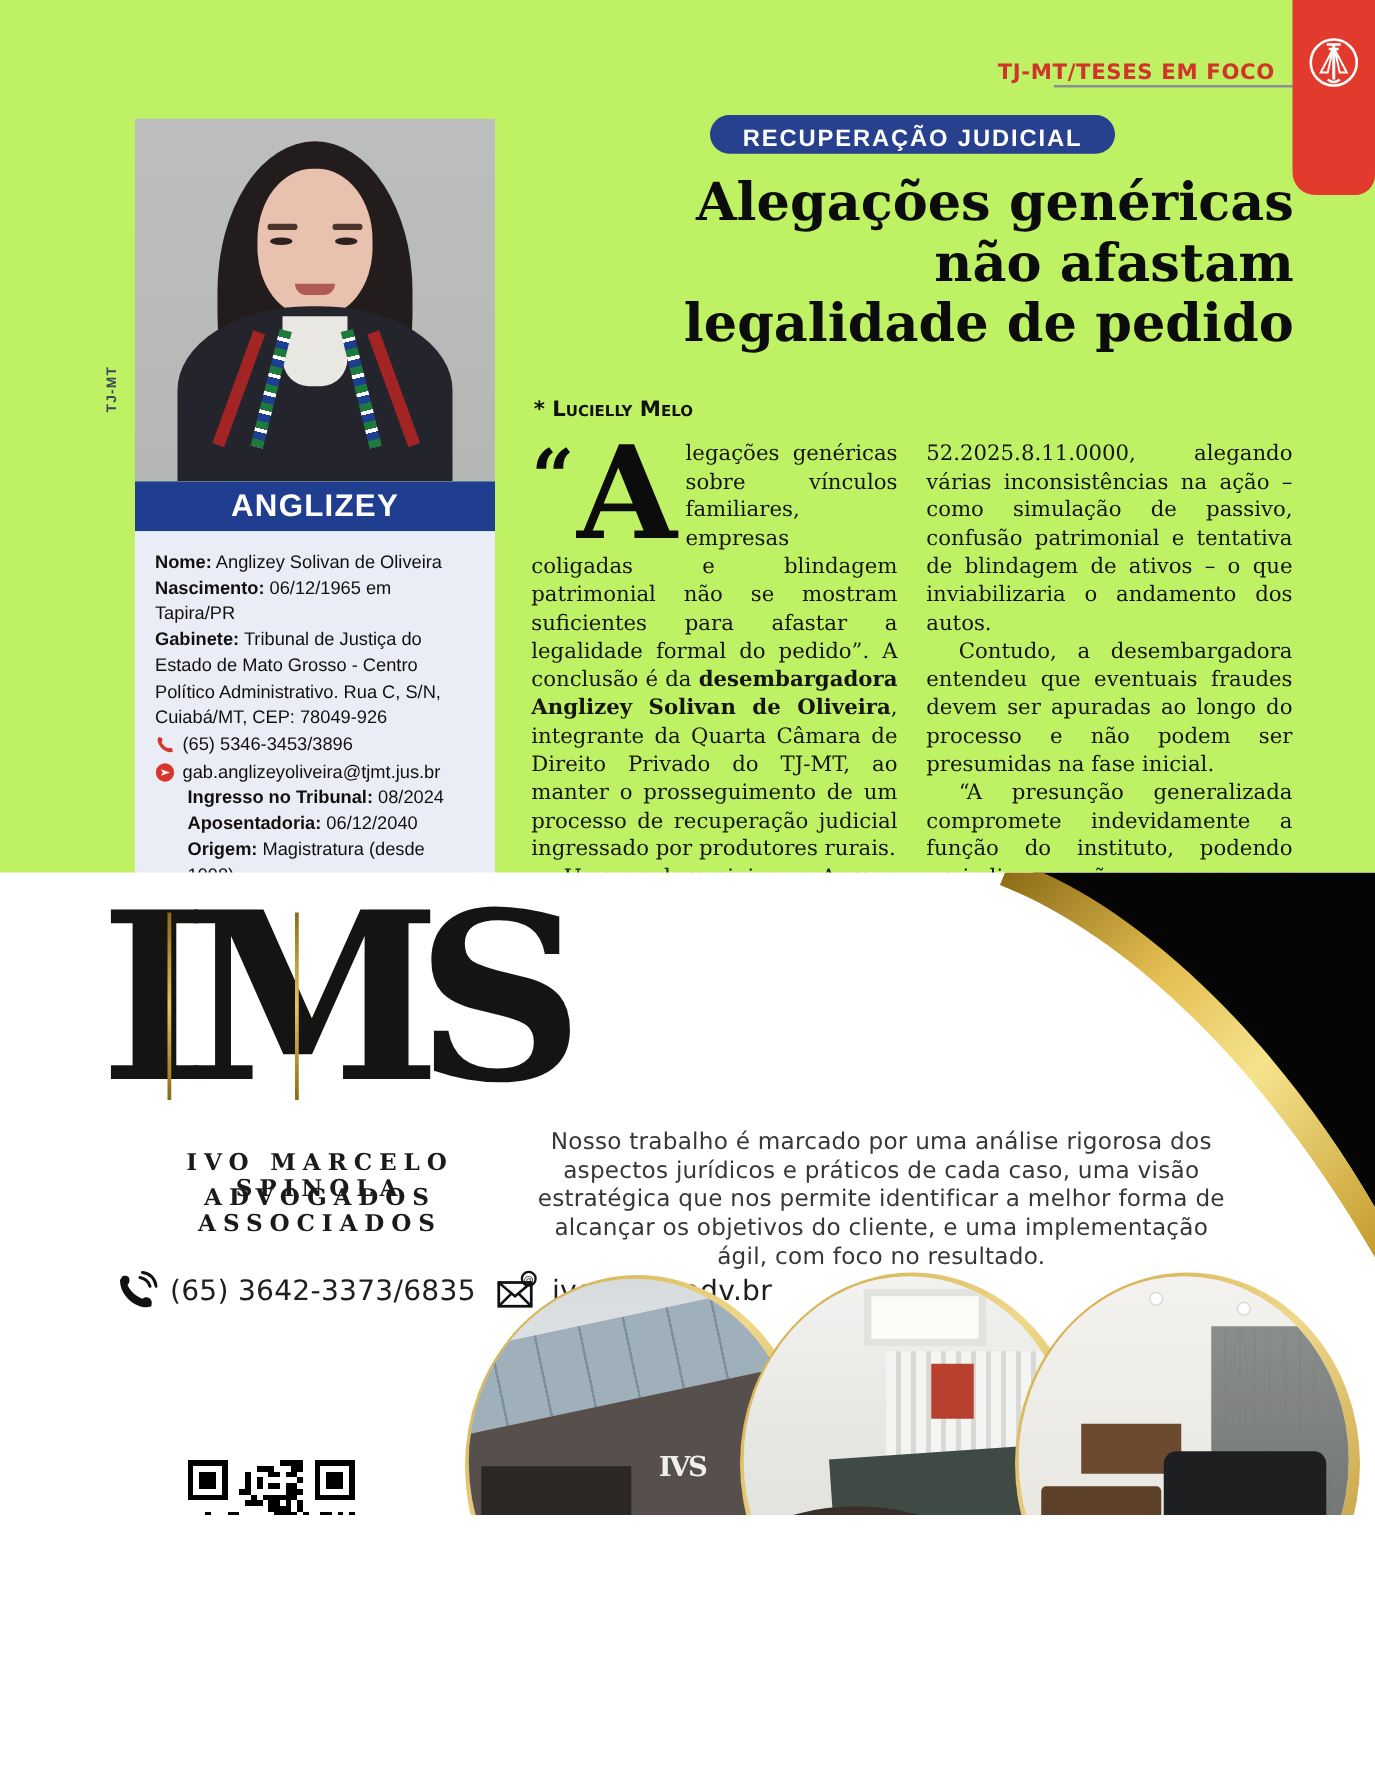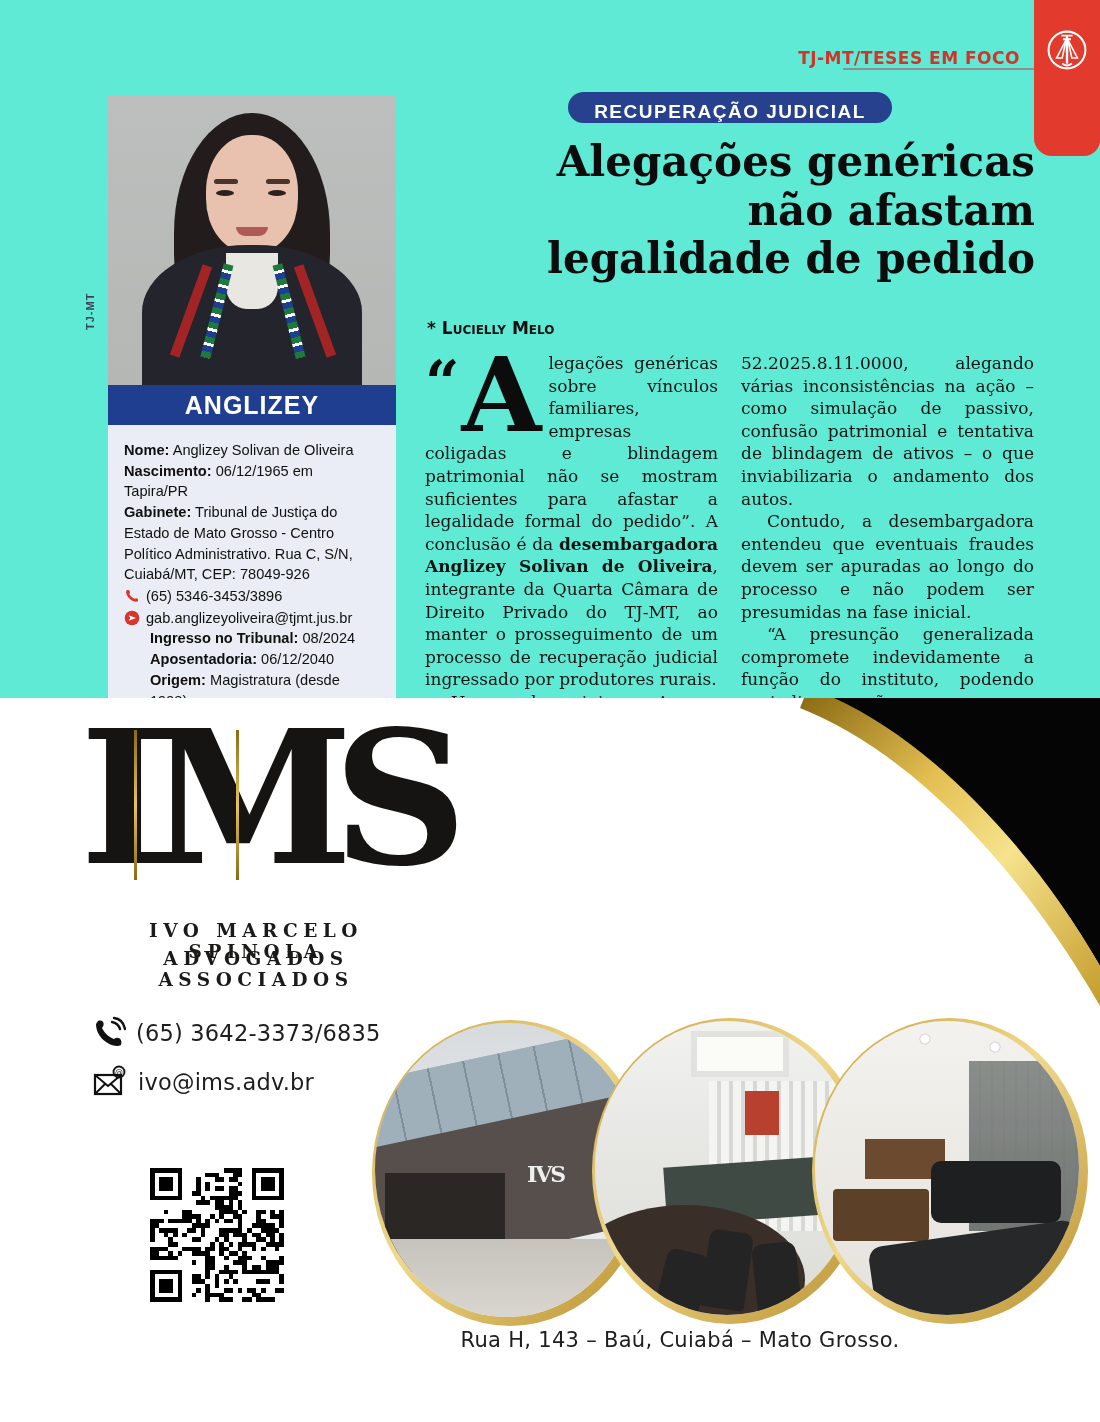--- a/index.html
+++ b/index.html
@@ -1,16 +1,16 @@
 <!DOCTYPE html>
 <html><head>
 <meta charset="utf-8">
 <style>
   html,body{margin:0;padding:0;background:#ffffff;}
-  #page{position:relative;width:1100px;height:1422px;background:#5eead4;overflow:hidden;
+  #page{position:relative;width:1100px;height:1212px;background:#bef264;overflow:hidden;
         font-family:"Liberation Sans",sans-serif;}
 
   
   .mag-header{position:absolute;top:48px;right:80px;width:400px;text-align:right;
     font-family:"DejaVu Sans",sans-serif;font-weight:bold;font-size:17px;letter-spacing:.5px;color:#d0342a;}
   .header-rule{position:absolute;left:843px;top:68px;width:192px;height:2px;background:#8f8f8f;}
   .red-tab{position:absolute;right:0;top:0;width:66px;height:156px;background:#e23a2c;
     border-radius:0 0 16px 18px;}
   .red-tab svg{position:absolute;left:9px;top:26px;}
 
@@ -67,21 +67,21 @@
     font-family:"DejaVu Serif",serif;font-weight:bold;font-size:186px;line-height:.95;letter-spacing:-20px;
     color:#151413;}
   .pinstripe{position:absolute;width:3px;background:linear-gradient(180deg,#8a6a14,#e9c35a 50%,#8a6a14);}
   .firm{position:absolute;left:80px;width:352px;text-align:center;font-family:"DejaVu Serif",serif;
     font-weight:bold;font-size:18.5px;letter-spacing:5.5px;color:#1b1a19;}
   .about{position:absolute;text-align:center;font-family:"DejaVu Sans",sans-serif;color:#373737;
     font-size:18.5px;line-height:1.24;letter-spacing:.2px;}
   .about1{left:505px;top:72px;width:400px;}
   .about2{left:425px;top:205px;width:560px;}
 
-  .contact{position:absolute;left:92px;top:318px;display:flex;flex-direction:column;gap:15px;}
+  .contact{position:absolute;left:92px;top:318px;display:flex;flex-direction:row;gap:15px;}
   .contact .row{display:flex;align-items:center;gap:10px;font-family:"DejaVu Sans",sans-serif;
     font-size:22.5px;color:#1e1e1e;letter-spacing:.2px;}
 
   .qr-box{position:absolute;left:150px;top:470px;width:134px;height:134px;}
   .qr-label{position:absolute;left:90px;top:628px;width:360px;font-family:"DejaVu Sans",sans-serif;
     font-size:19.5px;letter-spacing:2px;color:#1e1e1e;}
 
   .oval{position:absolute;width:270px;height:300px;border-radius:50%;padding:3px;
     background:linear-gradient(135deg,#caa23c,#f0d98c 45%,#b98f2e);}
   .oval .inner{width:264px;height:294px;border-radius:50%;overflow:hidden;position:relative;background:#ddd;}
@@ -220,20 +220,21 @@
       <path d="M26,0 L300,0 L300,268 C232,150 128,42 26,0 Z" fill="#050505"></path>
       <path d="M4,0 L34,0 C132,44 234,152 300,268 L300,308 C224,176 116,56 0,10 Z" fill="url(#gold)"></path>
     </svg>
 
     <div class="ims-logo">IMS</div>
     <div class="pinstripe" style="left:134px;top:32px;height:150px;"></div>
     <div class="pinstripe" style="left:236px;top:32px;height:150px;"></div>
     <div class="firm" style="top:222px;">IVO MARCELO SPINOLA</div>
     <div class="firm" style="top:250px;">ADVOGADOS ASSOCIADOS</div>
 
+    <div class="about about2">Nosso trabalho é marcado por uma análise rigorosa dos aspectos jurídicos e práticos de cada caso, uma visão estratégica que nos permite identificar a melhor forma de alcançar os objetivos do cliente, e uma implementação ágil, com foco no resultado.</div>
 
     <div class="contact">
       <div class="row">
         <svg width="34" height="34" viewBox="0 0 34 34">
           <path d="M6 5 C12 3 13 9 10 12 C13 18 17 21 22 23 C26 20 31 23 29 29 C21 33 4 23 4 8 Z" fill="#111"></path>
           <path d="M20 6 q6 1 8 7 M22 2 q9 1 11 11" stroke="#111" stroke-width="2.4" fill="none" stroke-linecap="round"></path>
         </svg>
         <span>(65) 3642-3373/6835</span>
       </div>
       <div class="row">

